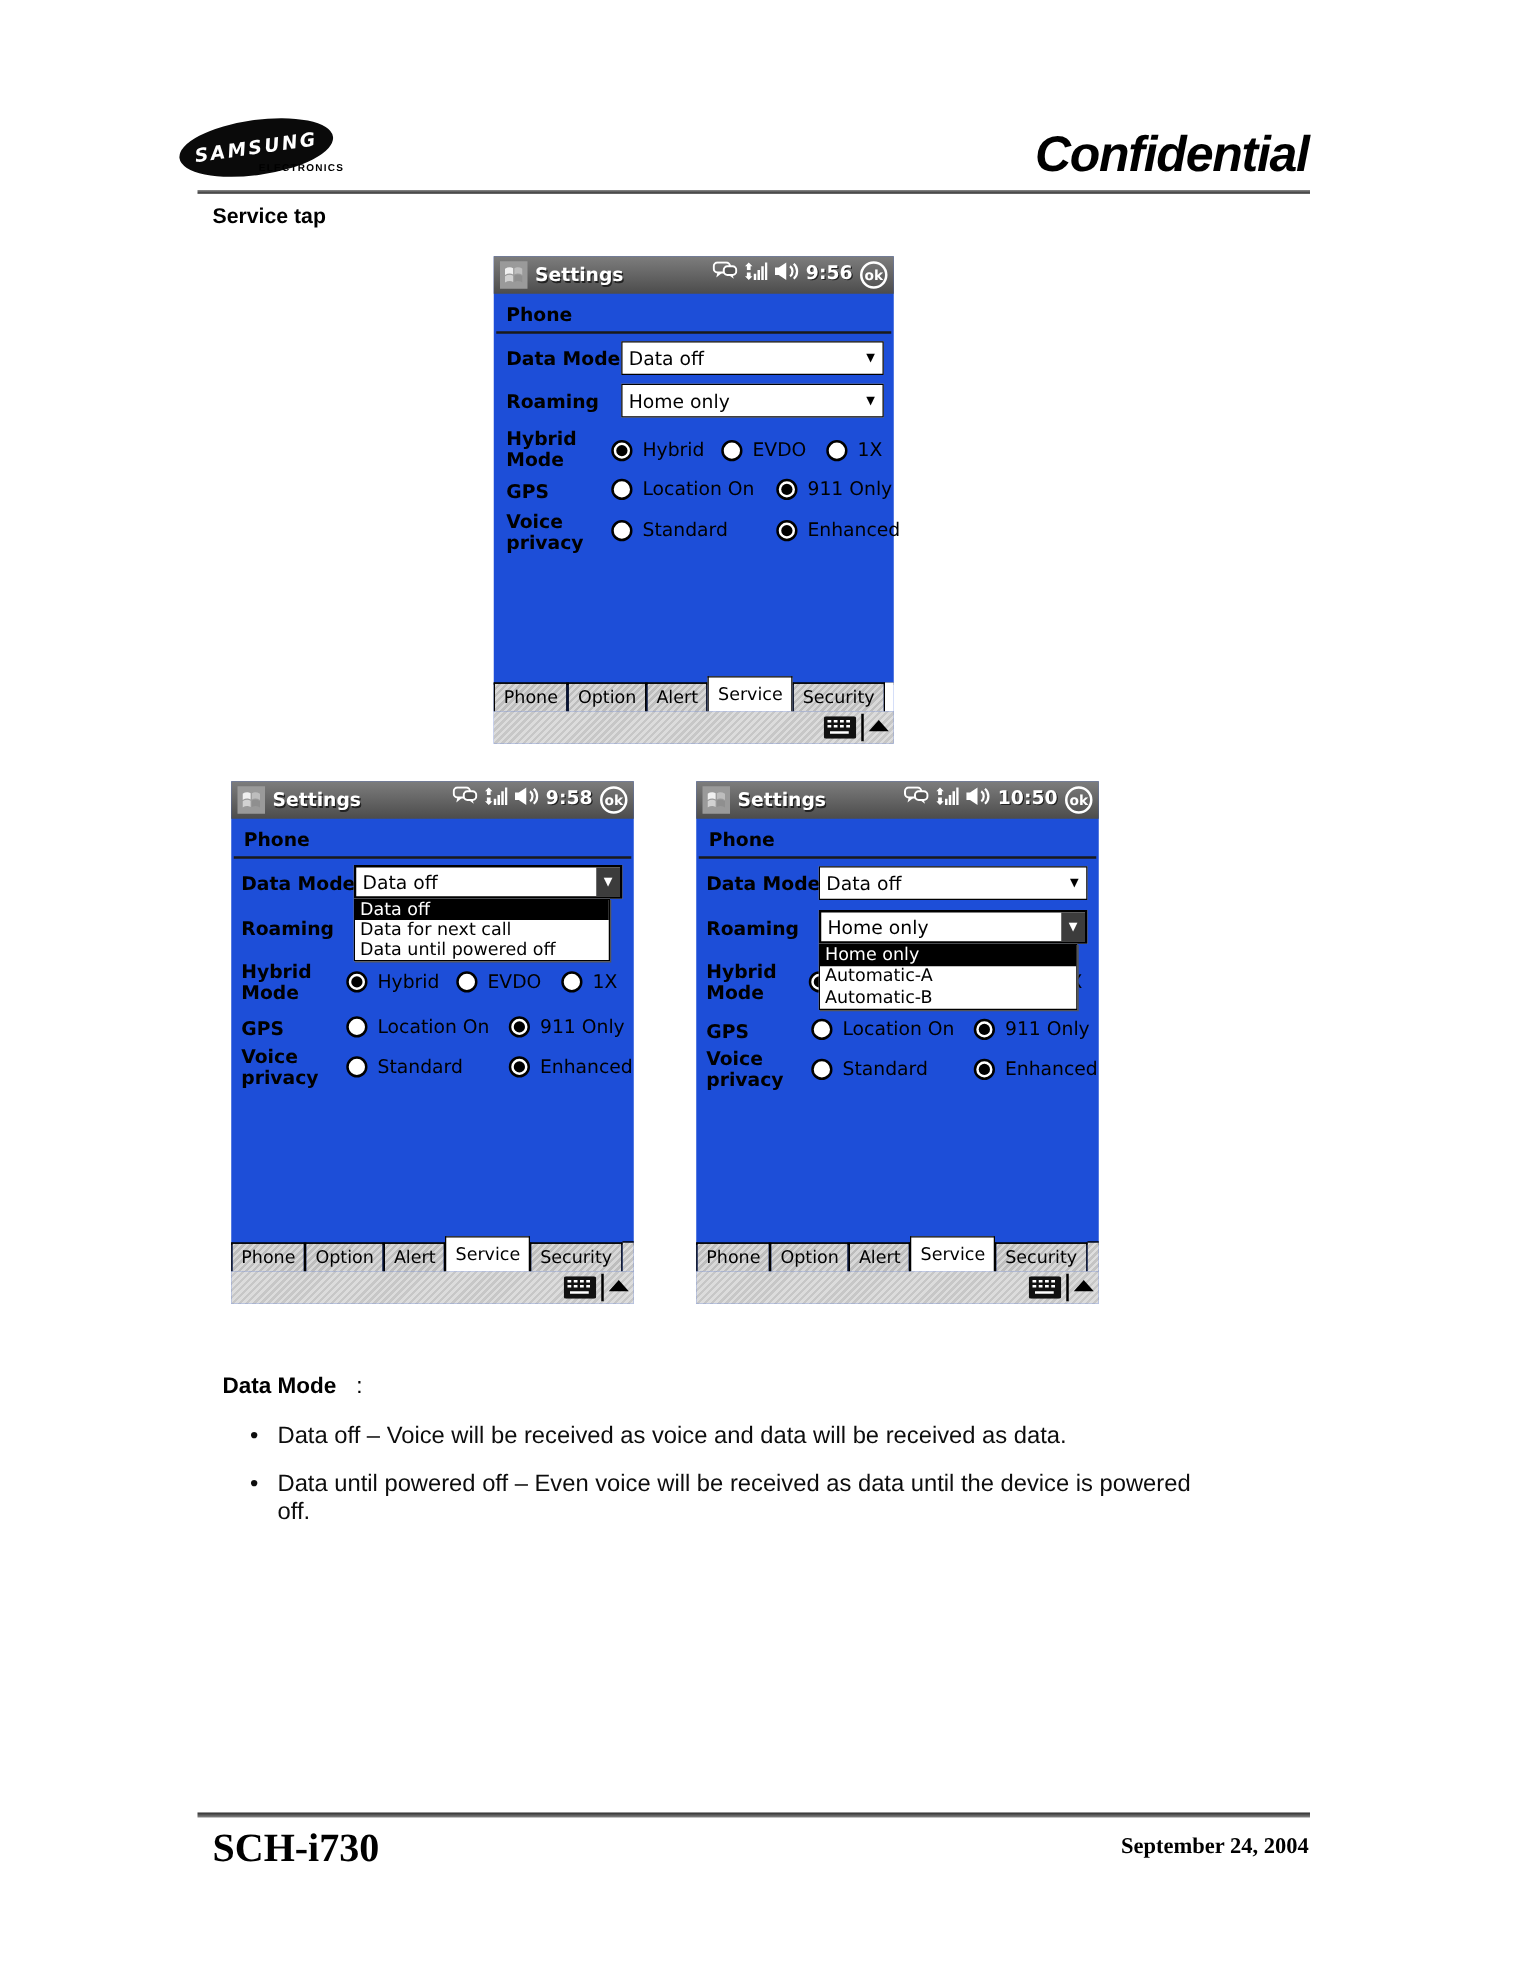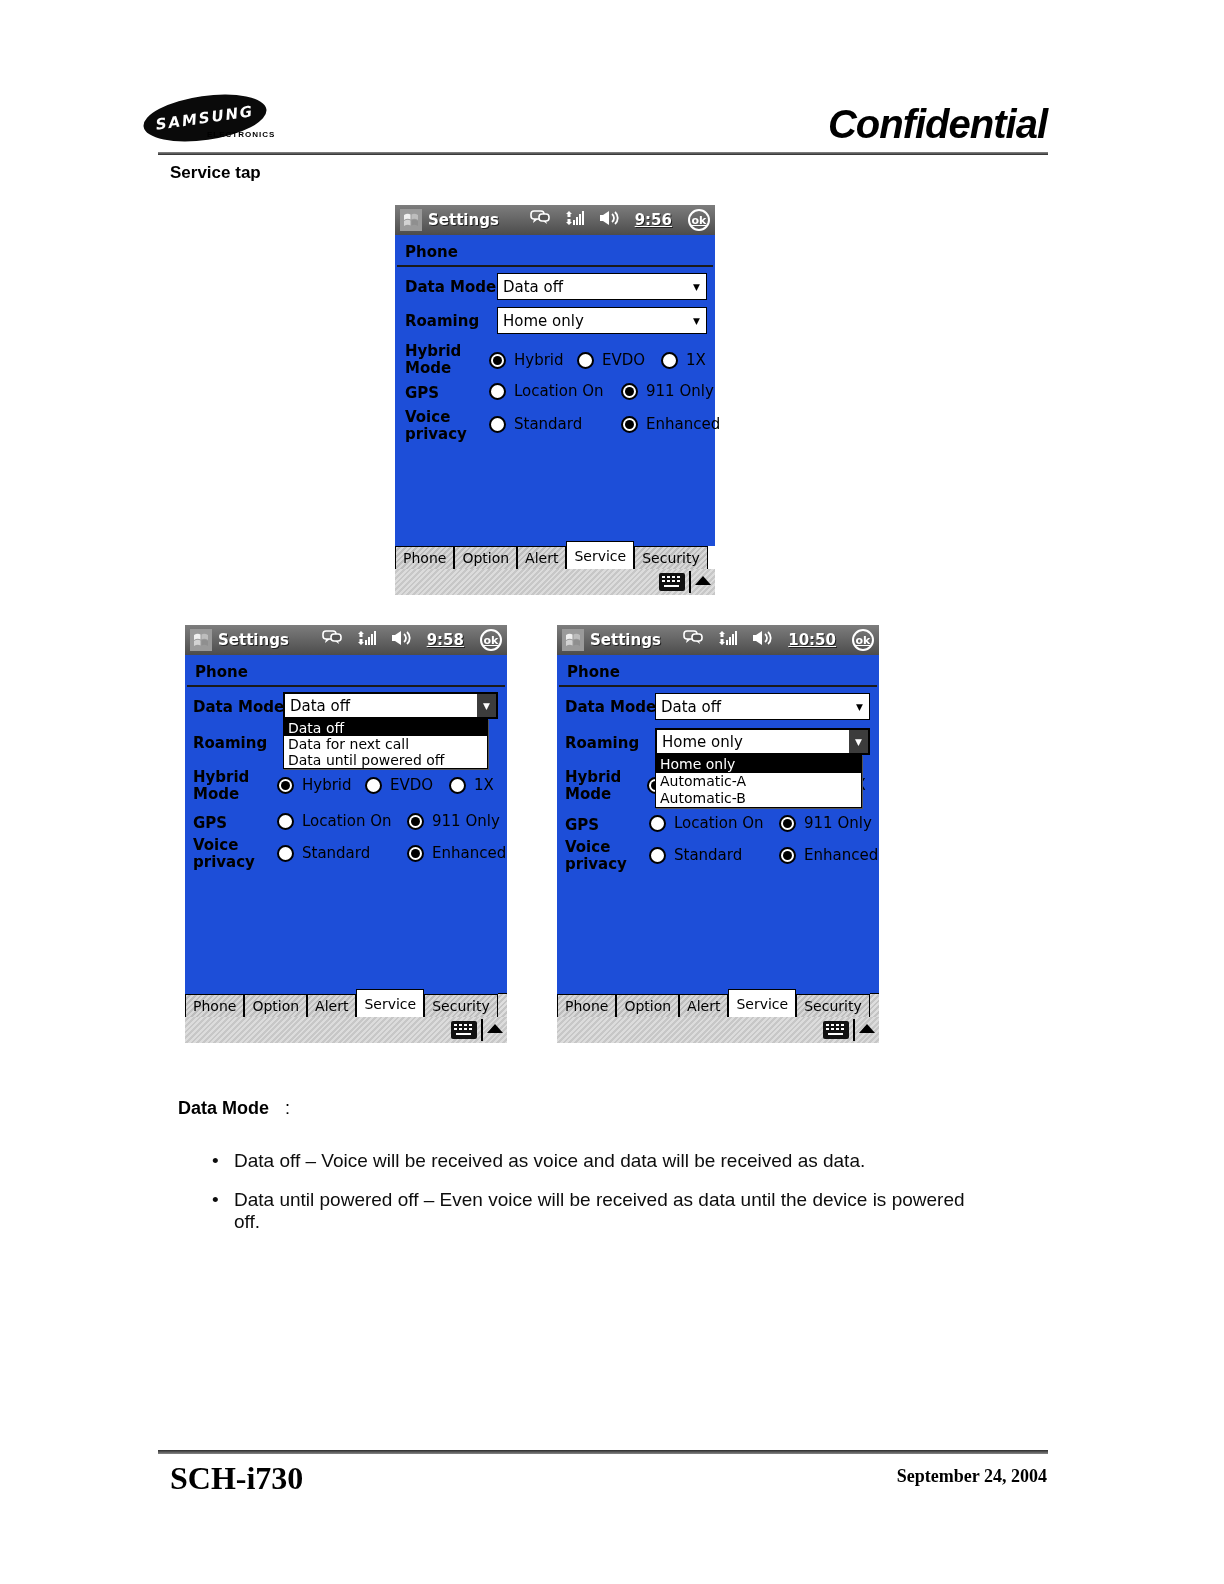--- a/index.html
+++ b/index.html
@@ -22,21 +22,21 @@
   .pda{position:absolute;background:#1d4ed8;font-family:"DejaVu Sans",sans-serif;}
   #s1{left:395px;top:205px;width:320px;height:390px;}
   #s2{left:185px;top:625px;width:322px;height:418px;}
   #s3{left:557px;top:625px;width:322px;height:418px;}
 
   .titlebar{position:absolute;left:0;top:0;right:0;height:30px;color:#fff;
         background:linear-gradient(#7d7d7d,#4c4c4c);display:flex;align-items:center;padding:0 5px;gap:6px;
         box-sizing:border-box;}
   .flag{width:22px;height:22px;background:#9a9a9a;display:flex;align-items:center;justify-content:center;flex:0 0 auto;}
   .tb-title{font-weight:bold;font-size:15px;text-shadow:1px 1px 0 #222;}
-  .tb-icons{margin-left:auto;display:flex;align-items:center;gap:16px;text-decoration:underline;}
+  .tb-icons{margin-left:auto;display:flex;align-items:flex-start;gap:6px;}
   .tb-time{font-weight:bold;font-size:15px;text-shadow:1px 1px 0 #222;}
   .okbtn{width:22px;height:22px;border:2px solid #fff;border-radius:50%;box-sizing:border-box;
         display:flex;align-items:center;justify-content:center;font-size:11px;font-weight:bold;line-height:1;}
 
   .page-label{position:absolute;left:10px;top:38px;font-size:15px;font-weight:bold;}
   .hr{position:absolute;left:2px;right:2px;top:60px;height:2px;background:#1a1a1a;}
 
   .rowlabel{position:absolute;font-size:15px;font-weight:bold;line-height:1.15;}
   .combo{position:absolute;height:27px;border:1px solid #000;background:#fff;display:flex;align-items:stretch;
         box-sizing:border-box;}
@@ -69,21 +69,21 @@
   .inputbar{position:absolute;left:0;right:0;bottom:0;height:26px;
         background:repeating-linear-gradient(135deg,#dcdcdc 0 2px,#c7c7c7 2px 4px);}
   .kb-icon{position:absolute;right:30px;top:4px;}
   .ibar-div{position:absolute;right:24px;top:2px;width:2px;height:22px;background:#000;}
   .up-arrow{position:absolute;right:4px;top:7px;width:0;height:0;border-left:8px solid transparent;
         border-right:8px solid transparent;border-bottom:9px solid #000;}
 
   
   .notes-heading{position:absolute;left:178px;top:1098px;font-size:18px;font-weight:bold;}
   .notes-heading .colon{font-weight:normal;margin-left:16px;}
-  .bullets{position:absolute;left:196px;top:1134px;width:780px;list-style:none;margin:16px;padding:0;}
+  .bullets{position:absolute;left:196px;top:1134px;width:780px;list-style:none;margin:4px;padding:0;}
   .bullets li{position:relative;font-size:19px;padding-left:22px;margin-bottom:17px;color:#0d0d0d;}
   .bullets li::before{content:"•";position:absolute;left:0;top:0;font-size:19px;}
 
   
   .rule-bottom{position:absolute;left:158px;top:1450px;width:890px;height:4px;
         background:linear-gradient(#2b2b2b,#888);}
   .footer-model{position:absolute;left:170px;top:1460px;font-family:"Liberation Serif",serif;
         font-weight:bold;font-size:32px;}
   .footer-date{position:absolute;right:177px;top:1466px;font-family:"Liberation Serif",serif;
         font-weight:bold;font-size:18px;}

